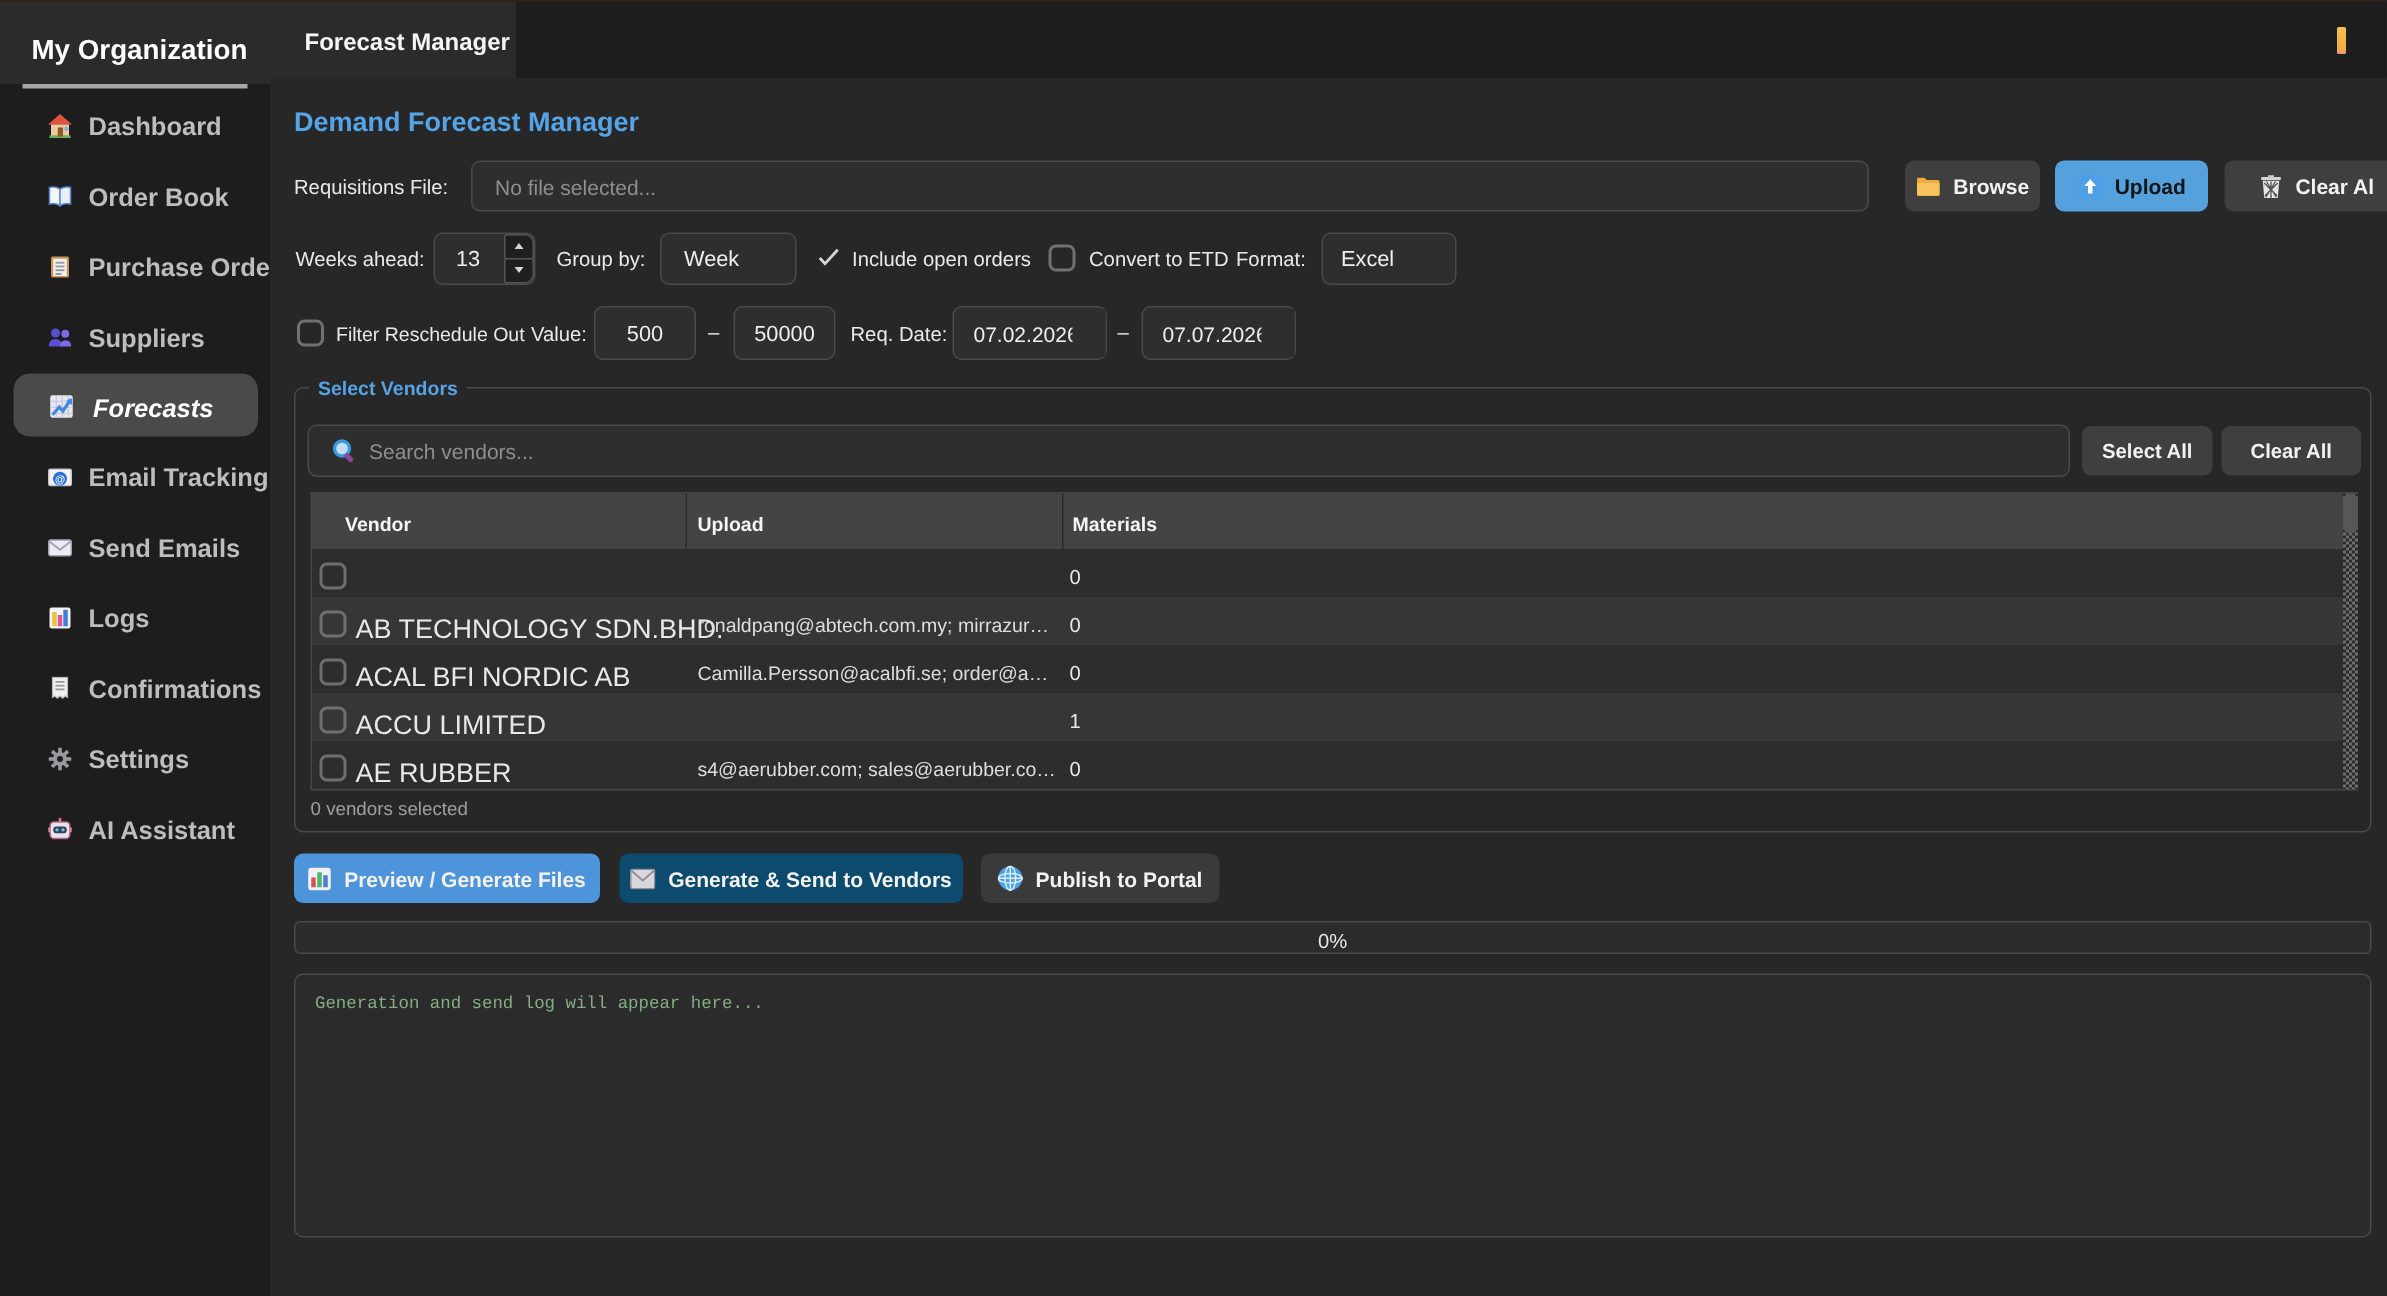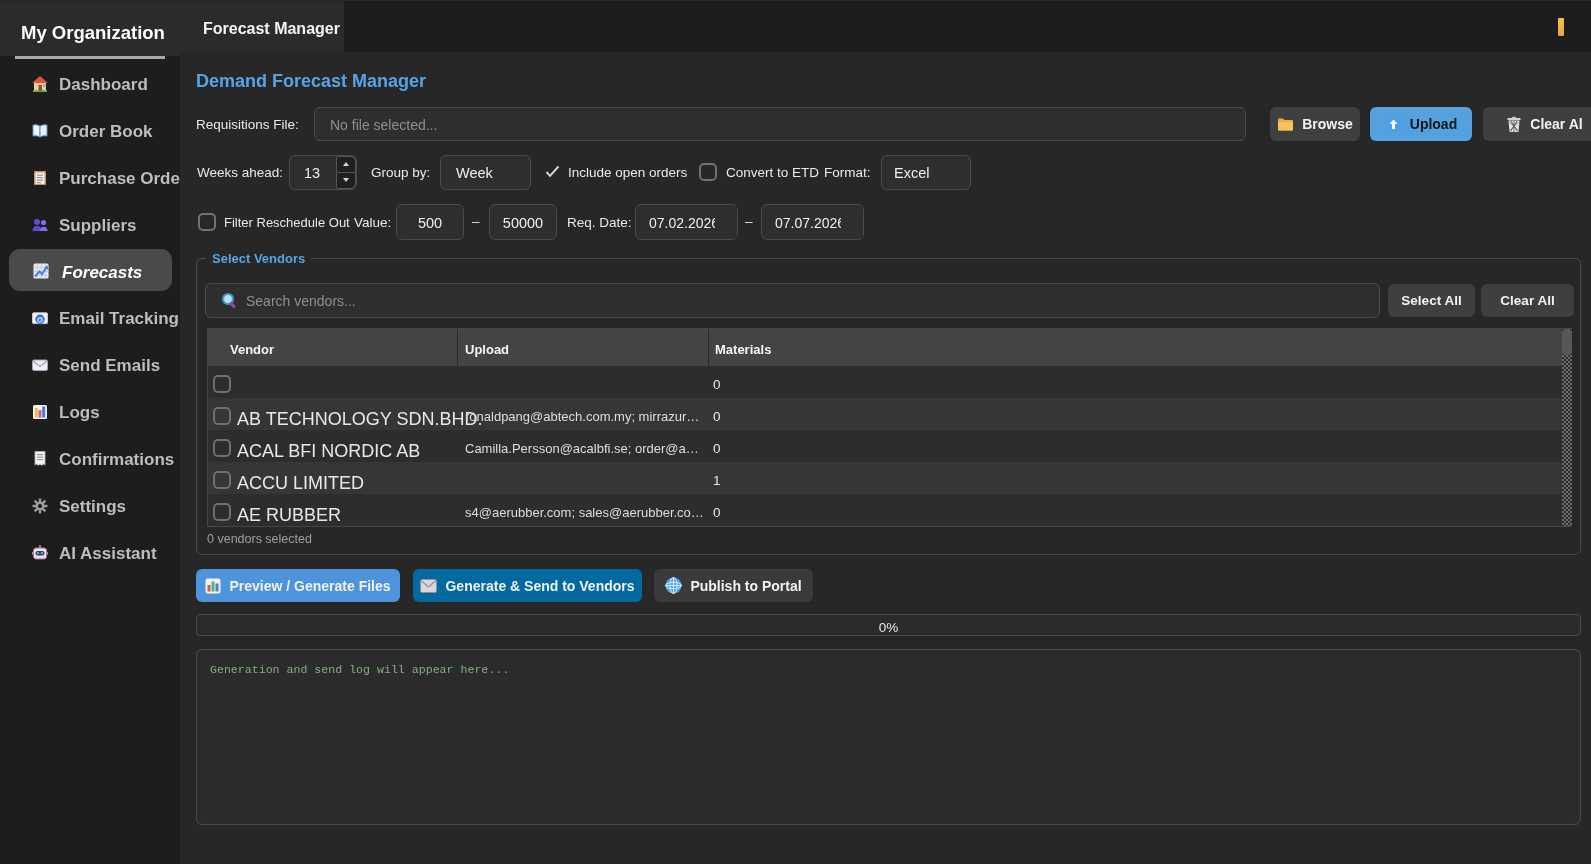--- a/index.html
+++ b/index.html
@@ -280,21 +280,21 @@
   <div class="abs" style="left:207px;top:532px;font-size:12.5px;color:#9f9f9f;">0 vendors selected</div>
 
   <div class="abs btn" style="left:196px;top:569px;width:204px;height:33px;background:#4d94da;">
     <svg width="16" height="16" viewBox="0 0 16 16" style="margin-right:8px;">
         <rect x="0.5" y="0.5" width="15" height="15" rx="2" fill="#f2f2f6"></rect>
         <rect x="2.5" y="7" width="3" height="6.5" fill="#e05252"></rect>
         <rect x="6.5" y="3.5" width="3" height="10" fill="#43b96e"></rect>
         <rect x="10.5" y="5.5" width="3" height="8" fill="#4a7fd4"></rect>
       </svg>
     Preview / Generate Files</div>
-  <div class="abs btn" style="left:413px;top:569px;width:229px;height:33px;background:#0369a1;">
+  <div class="abs btn" style="left:413px;top:569px;width:229px;height:33px;background:#0c4a6e;">
     <svg width="17" height="14" viewBox="0 0 17 14" style="margin-right:8px;">
         <rect x="0.5" y="0.5" width="16" height="13" rx="1.5" fill="#d8d8dc" stroke="#8f8f95" stroke-width="1"></rect>
         <path d="M1 1.5 L8.5 8 L16 1.5" fill="none" stroke="#8f8f95" stroke-width="1.2"></path>
       </svg>
     Generate &amp; Send to Vendors</div>
   <div class="abs btn" style="left:654px;top:569px;width:159px;height:33px;background:#3a3a3a;">
     <svg width="17" height="17" viewBox="0 0 17 17" style="margin-right:8px;">
         <circle cx="8.5" cy="8.5" r="8" fill="#4aa3e8"></circle>
         <g stroke="#dcecf8" stroke-width="1" fill="none">
           <ellipse cx="8.5" cy="8.5" rx="3.6" ry="8"></ellipse>

